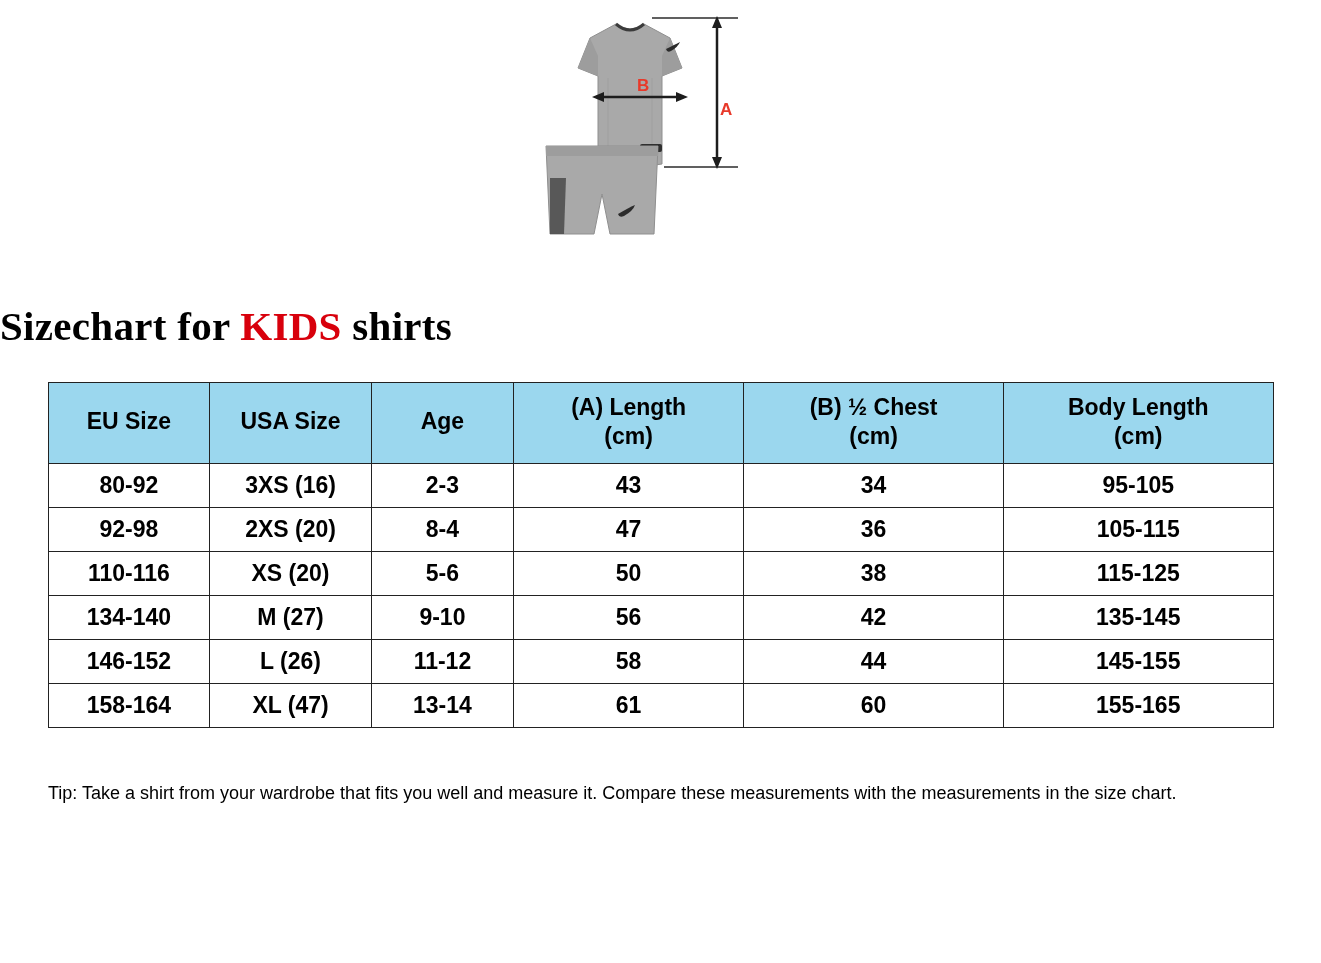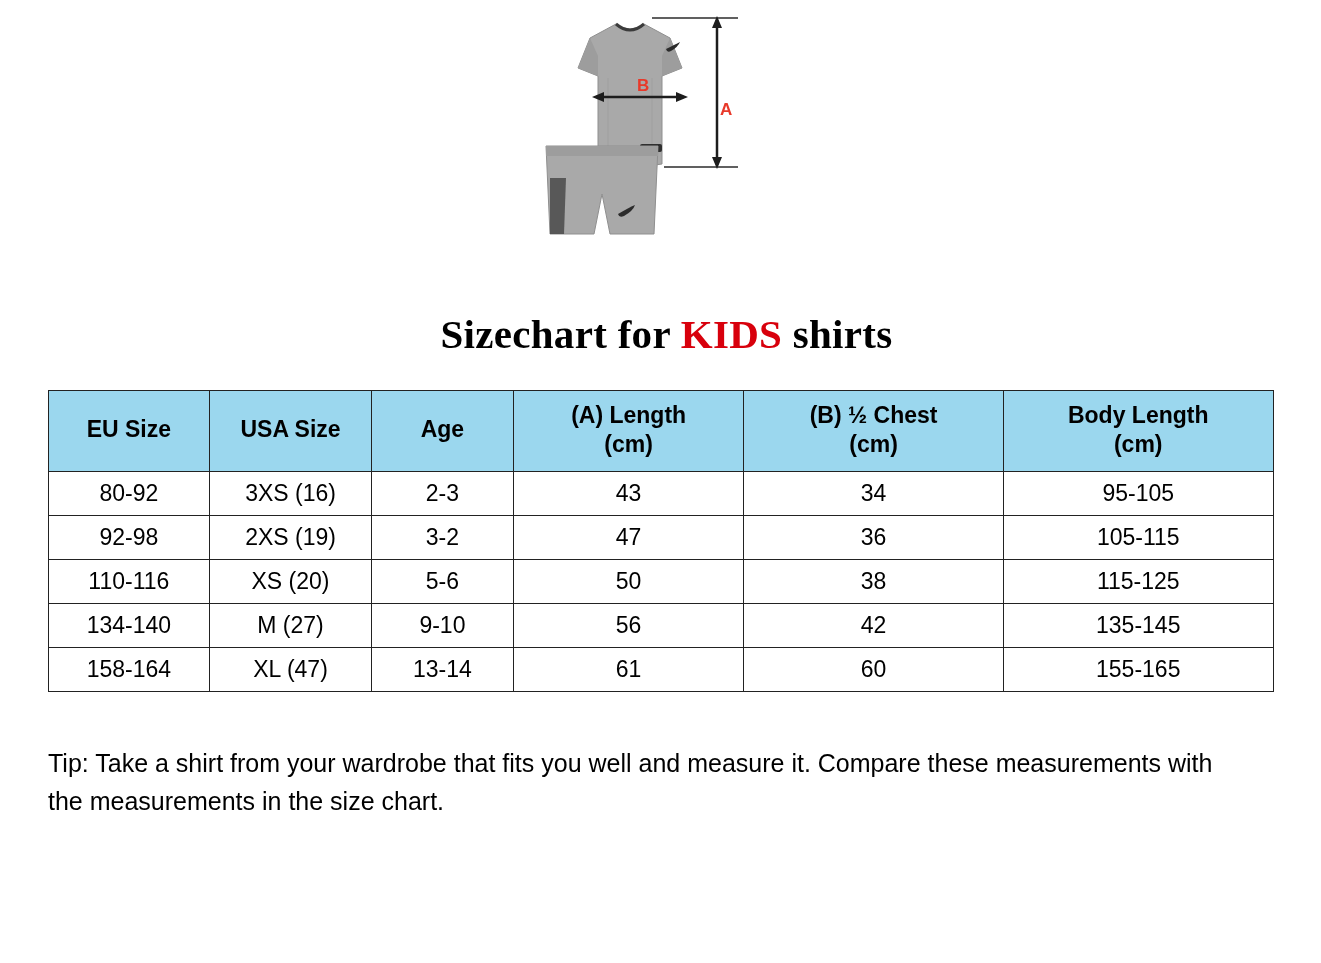--- a/index.html
+++ b/index.html
@@ -48,27 +48,26 @@
     color: #e8392a;
     font-family: "Liberation Sans", sans-serif;
     font-size: 17px;
     font-weight: 700;
   }
   .letter-b { left: 117px; top: 68px; }
   .letter-a { left: 200px; top: 92px; }
 
   
   .title {
-    text-align: center;
+    text-align: left;
     font-family: "Liberation Serif", serif;
     font-size: 41px;
     font-weight: 700;
     letter-spacing: 0.3px;
-    margin: 28px 0 0 0;
-    padding-left: 12px;
+    margin: 20px 0 0 0;
   }
   .title .kids {
     color: #d8000c;
   }
 
   
   .table-wrap {
     margin: 32px auto 0 auto;
     width: 1226px;
   }
@@ -85,35 +84,35 @@
   }
   table.sizechart thead th {
     background: #9bd7ee;
     font-size: 23px;
     font-weight: 700;
     padding: 10px 4px 12px 4px;
     line-height: 1.25;
   }
   table.sizechart tbody td {
     font-size: 23px;
-    font-weight: 400;
+    font-weight: 700;
     padding: 8px 4px;
   }
   .col-eu { width: 13.2%; }
   .col-usa { width: 13.2%; }
   .col-age { width: 11.6%; }
   .col-len { width: 18.8%; }
   .col-chest { width: 21.2%; }
   .col-body { width: 22.0%; }
 
   
   .tip {
     margin: 52px 48px 0 48px;
     font-family: "Liberation Sans", sans-serif;
-    font-size: 25px;
+    font-size: 18px;
     line-height: 1.55;
     color: #000;
     max-width: 1180px;
   }
 </style>
 </head>
 <body>
 
 <div class="illustration">
   <div class="garment-wrap">
@@ -209,22 +208,22 @@
       <tr>
         <td>80-92</td>
         <td>3XS (16)</td>
         <td>2-3</td>
         <td>43</td>
         <td>34</td>
         <td>95-105</td>
       </tr>
       <tr>
         <td>92-98</td>
-        <td>2XS (19)</td>
-        <td>3-2</td>
+        <td>2XS (20)</td>
+        <td>8-4</td>
         <td>47</td>
         <td>36</td>
         <td>105-115</td>
       </tr>
       <tr>
         <td>110-116</td>
         <td>XS (20)</td>
         <td>5-6</td>
         <td>50</td>
         <td>38</td>
@@ -232,20 +231,28 @@
       </tr>
       <tr>
         <td>134-140</td>
         <td>M (27)</td>
         <td>9-10</td>
         <td>56</td>
         <td>42</td>
         <td>135-145</td>
       </tr>
       <tr>
+        <td>146-152</td>
+        <td>L (26)</td>
+        <td>11-12</td>
+        <td>58</td>
+        <td>44</td>
+        <td>145-155</td>
+      </tr>
+      <tr>
         <td>158-164</td>
         <td>XL (47)</td>
         <td>13-14</td>
         <td>61</td>
         <td>60</td>
         <td>155-165</td>
       </tr>
     </tbody>
   </table>
 </div>

